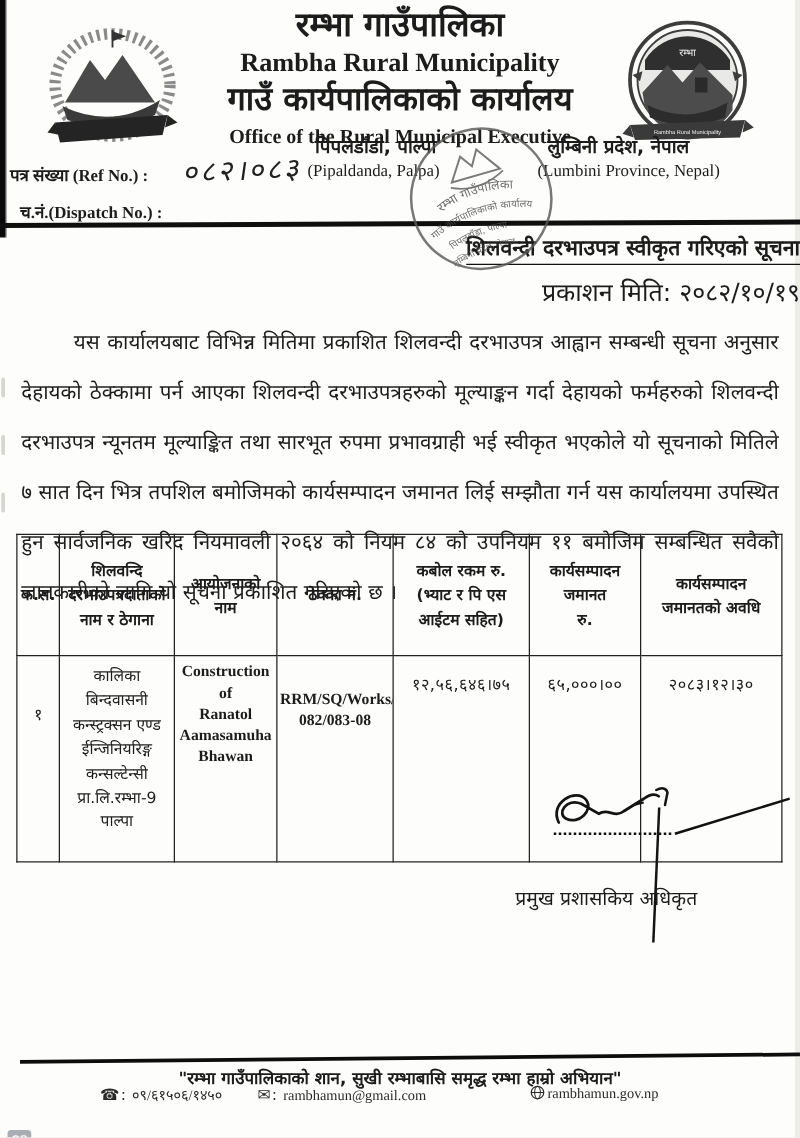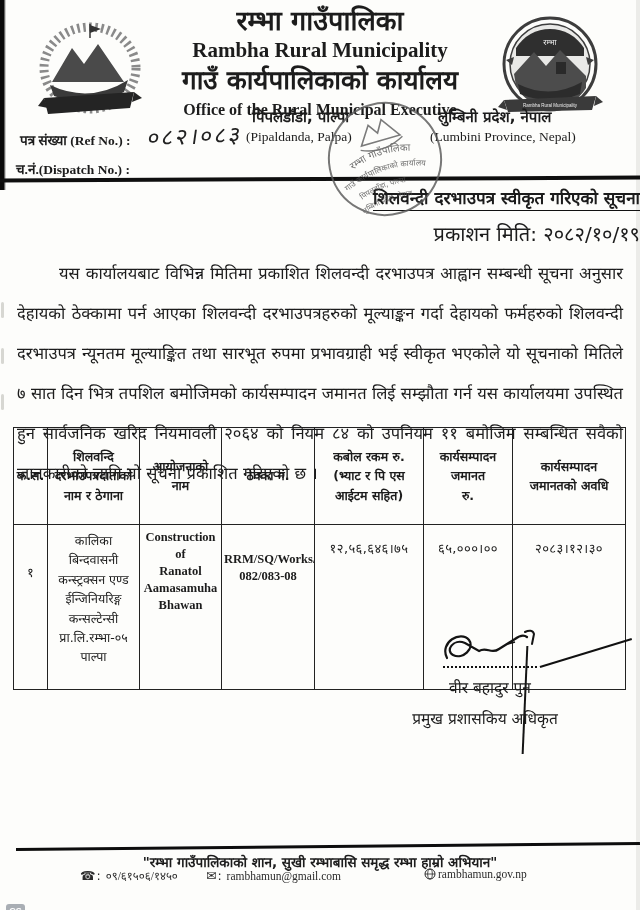--- a/index.html
+++ b/index.html
@@ -16,21 +16,21 @@
   
   .emblem-left{position:absolute;left:36px;top:22px;width:108px;height:102px;}
   .emblem-right{position:absolute;left:494px;top:12px;width:112px;height:112px;}
   .header-center{position:absolute;left:122px;top:4px;width:396px;text-align:center;}
   .h-np1{font-size:27px;font-weight:bold;line-height:33px;font-family:"DejaVu Sans",sans-serif;}
   .h-en1{font-size:21px;font-weight:bold;line-height:27px;}
   .h-np2{font-size:26px;font-weight:bold;line-height:33px;font-family:"DejaVu Sans",sans-serif;}
   .h-en2{font-size:16px;font-weight:bold;line-height:26px;}
   .loc{position:absolute;font-size:15px;font-weight:bold;font-family:"DejaVu Sans",sans-serif;}
   .loc-en{position:absolute;font-size:13.5px;font-weight:normal;font-family:"Liberation Serif",serif;}
-  .ref-label{position:absolute;left:20px;top:131px;font-size:13.5px;font-weight:bold;}
+  .ref-label{position:absolute;left:8px;top:131px;font-size:13.5px;font-weight:bold;}
   .ref-value{position:absolute;left:148px;top:119px;font-size:23px;
     font-family:"DejaVu Sans",sans-serif;transform:skewX(-10deg) rotate(-2deg);color:#222;letter-spacing:2px;}
   .dispatch-label{position:absolute;left:16px;top:160px;font-size:13.5px;font-weight:bold;}
   .rule-top{position:absolute;left:0;top:177px;width:640px;height:3.5px;background:#0f0f0f;transform:rotate(-0.25deg);}
   
   .stamp{position:absolute;left:324px;top:98px;width:122px;height:122px;opacity:.82;
     transform:rotate(-16deg);z-index:5;pointer-events:none;}
   
   .notice-title{position:absolute;left:0;top:186px;width:640px;text-align:right;}
   .notice-title span{font-size:17px;font-weight:bold;border-bottom:1.6px solid #111;
@@ -195,21 +195,21 @@
         </tr>
       </thead>
       <tbody>
         <tr>
           <td class="sn">१</td>
           <td>कालिका
 बिन्दवासनी
 कन्स्ट्रक्सन एण्ड
 ईन्जिनियरिङ्ग
 कन्सल्टेन्सी
-प्रा.लि.रम्भा-०५
+प्रा.लि.रम्भा-9
 पाल्पा</td>
           <td class="proj">Construction of
 Ranatol
 Aamasamuha
 Bhawan</td>
           <td class="tn">RRM/SQ/Works/
 082/083-08</td>
           <td class="amt">१२,५६,६४६।७५</td>
           <td class="amt">६५,०००।००</td>
           <td class="amt">२०८३।१२।३०</td>
@@ -221,21 +221,20 @@
   <div class="sig-squiggle">
     <svg width="112" height="42" viewBox="0 0 112 42">
       <path d="M10,30 C2,14 24,2 32,12 C38,20 26,32 16,27 C8,23 16,10 28,15 L42,23 C50,18 54,27 62,21 L78,11 C82,8 86,6 90,9" fill="none" stroke="#141414" stroke-width="2.2" stroke-linecap="round"></path>
       <path d="M88,4 C92,2 96,2 97,6 L95,16" fill="none" stroke="#141414" stroke-width="2" stroke-linecap="round"></path>
       <path d="M70,16 l8,-2" fill="none" stroke="#141414" stroke-width="1.8"></path>
     </svg>
   </div>
   <div class="sig-dots"></div>
   <div class="pen-vert"></div>
   <div class="pen-diag"></div>
-  <div class="sig-name">वीर बहादुर पुन</div>
   <div class="sig-role">प्रमुख प्रशासकिय अधिकृत</div>
 
   <div class="rule-bottom"></div>
   <div class="slogan">"रम्भा गाउँपालिकाको शान, सुखी रम्भाबासि समृद्ध रम्भा हाम्रो अभियान"</div>
 
   <div class="contact c-phone">
     <span class="icon">☎</span>
     <span>०९/६१५०६/१४५०</span>
   </div>
   <div class="contact c-mail">

